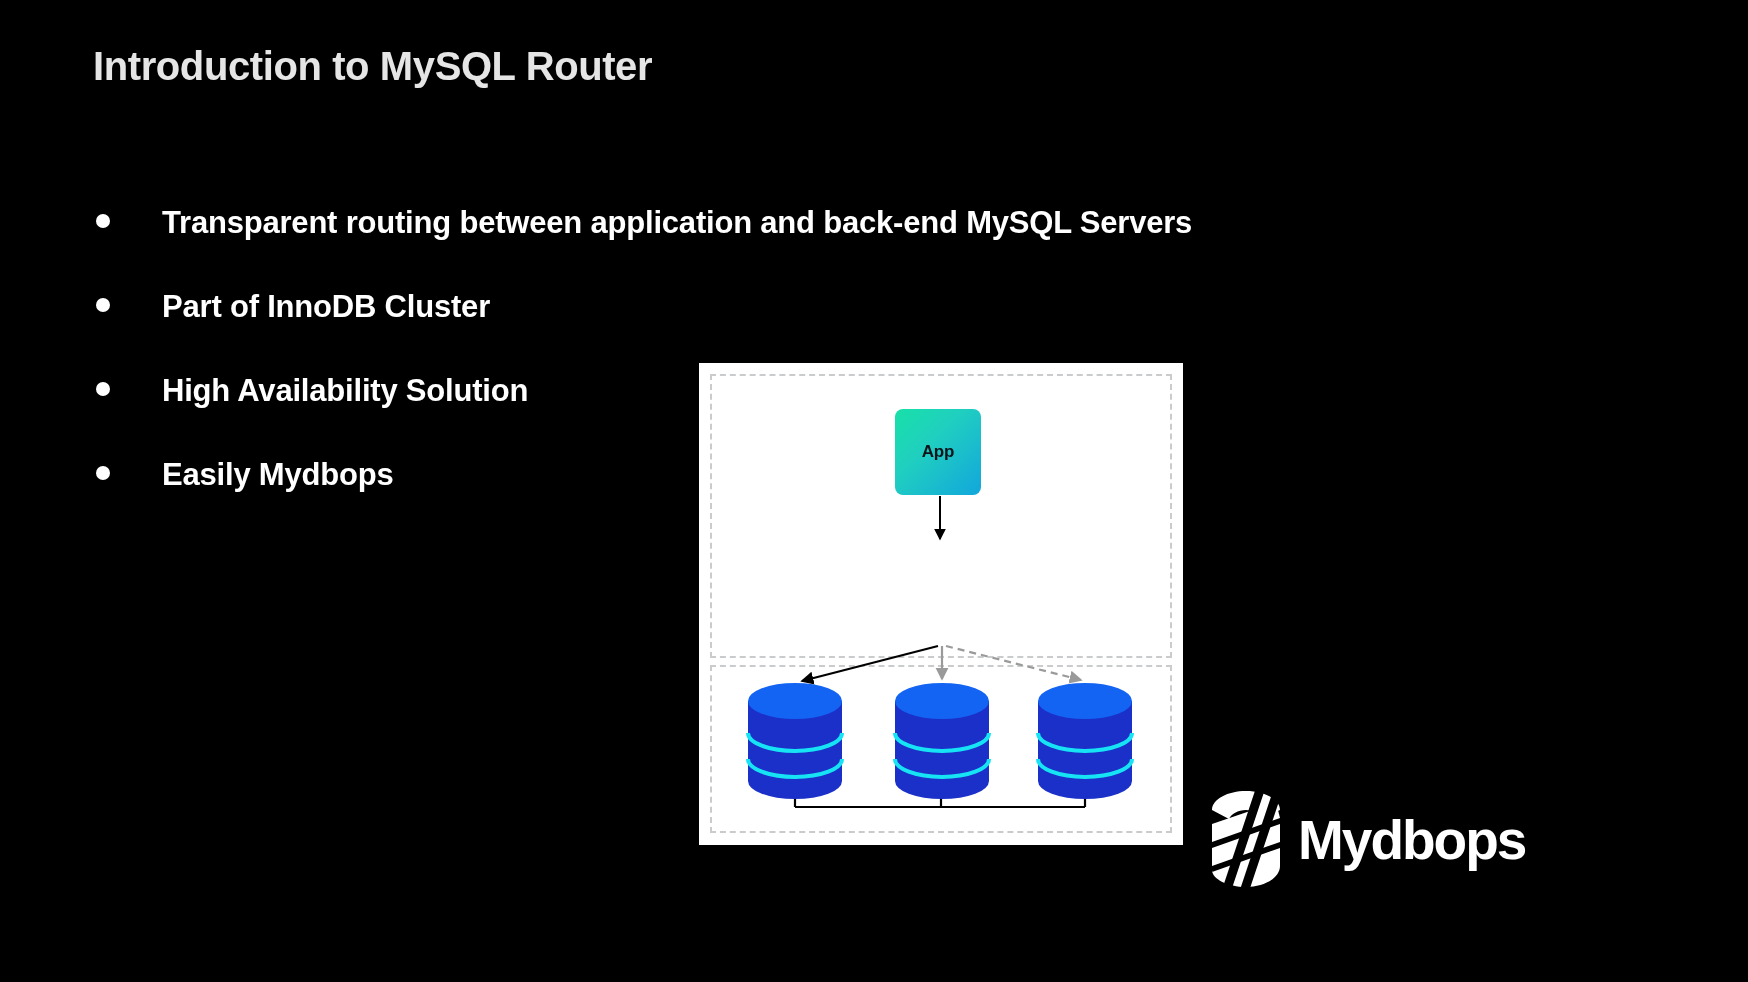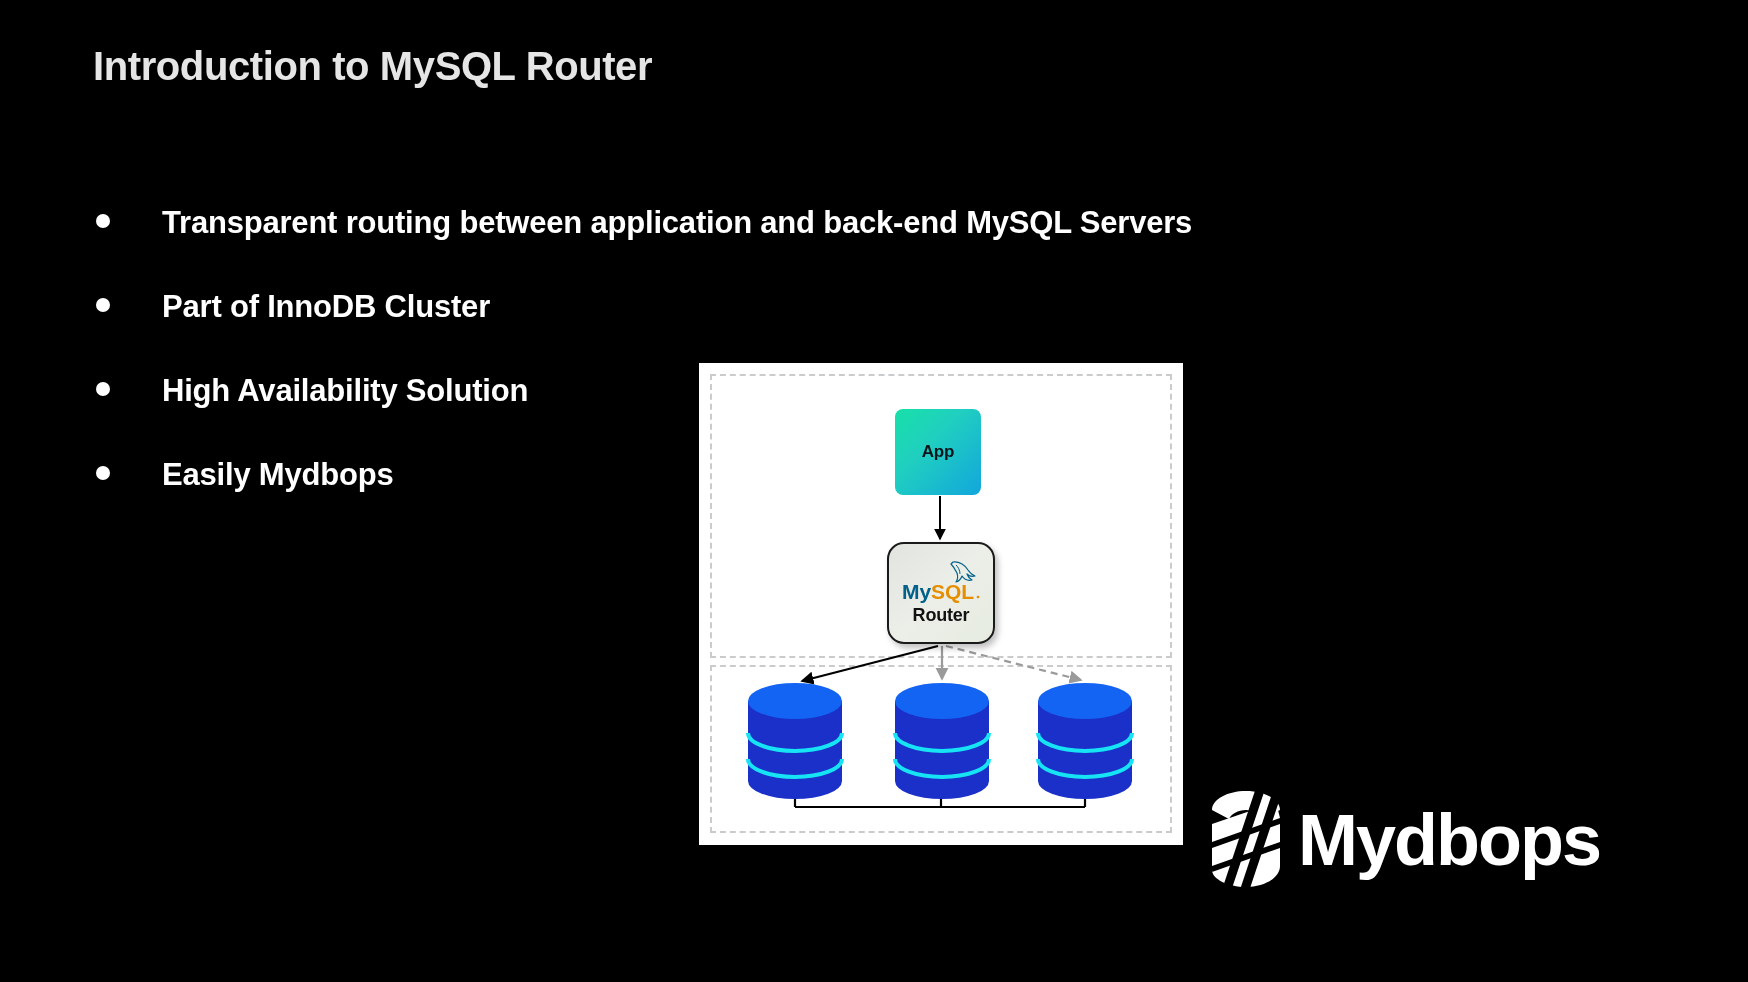--- a/index.html
+++ b/index.html
@@ -163,21 +163,21 @@
     top: 788px;
     display: flex;
     align-items: center;
   }
   #mydbops-mark {
     width: 84px;
     height: 104px;
     flex: 0 0 auto;
   }
   #mydbops-wordmark {
-    font-size: 72px;
+    font-size: 55px;
     font-weight: bold;
     color: #ffffff;
     letter-spacing: -2px;
     margin-left: 10px;
     line-height: 1;
     white-space: nowrap;
   }
 </style>
 </head>
 <body>
@@ -234,35 +234,20 @@
     <line x1="96" y1="444" x2="386" y2="444" stroke="#000000" stroke-width="2.2"></line>
     <line x1="96" y1="430" x2="96" y2="444" stroke="#000000" stroke-width="2.2"></line>
     <line x1="242" y1="430" x2="242" y2="444" stroke="#000000" stroke-width="2.2"></line>
     <line x1="386" y1="430" x2="386" y2="444" stroke="#000000" stroke-width="2.2"></line>
   </svg>
 
   <div id="app-node">
     <span class="node-label">App</span>
   </div>
 
-  <div id="router-node">
-    <svg id="mysql-logo" viewBox="0 0 86 46" xmlns="http://www.w3.org/2000/svg">
-
-      <path d="M55 4 C61 3 67 7 70 12 C72 15 74 17 77 18 C74 19 71 18 69 16
-               C70 19 72 21 74 22 C70 23 66 21 64 18 C63 21 61 23 58 24
-               C60 21 60 18 59 15 C57 11 55 8 53 6 Z" fill="none" stroke="#00618a" stroke-width="1.2" stroke-linejoin="round"></path>
-      <path d="M58 7 C60 9 62 12 62 16" fill="none" stroke="#00618a" stroke-width="1"></path>
-
-      <text x="4" y="41" font-family="'Liberation Sans', sans-serif" font-size="21" font-weight="bold" fill="#00618a">My</text>
-
-      <text x="33" y="41" font-family="'Liberation Sans', sans-serif" font-size="21" font-weight="bold" fill="#e48e00">SQL</text>
-      <circle cx="80" cy="39" r="1.3" fill="#e48e00"></circle>
-    </svg>
-    <span class="node-label">Router</span>
-  </div>
 
   <svg class="db-node" id="db-node-1" viewBox="0 0 98 122" xmlns="http://www.w3.org/2000/svg">
     <path d="M2 20 L2 100 A47 18 0 0 0 96 100 L96 20 Z" fill="#1a30c8"></path>
     <ellipse cx="49" cy="20" rx="47" ry="18" fill="#1464f4"></ellipse>
     <path d="M2 52 A47 18 0 0 0 96 52" fill="none" stroke="#16e4f4" stroke-width="4"></path>
     <path d="M2 78 A47 18 0 0 0 96 78" fill="none" stroke="#16e4f4" stroke-width="4"></path>
   </svg>
 
   <svg class="db-node" id="db-node-2" viewBox="0 0 98 122" xmlns="http://www.w3.org/2000/svg">
     <path d="M2 20 L2 100 A47 18 0 0 0 96 100 L96 20 Z" fill="#1a30c8"></path>

